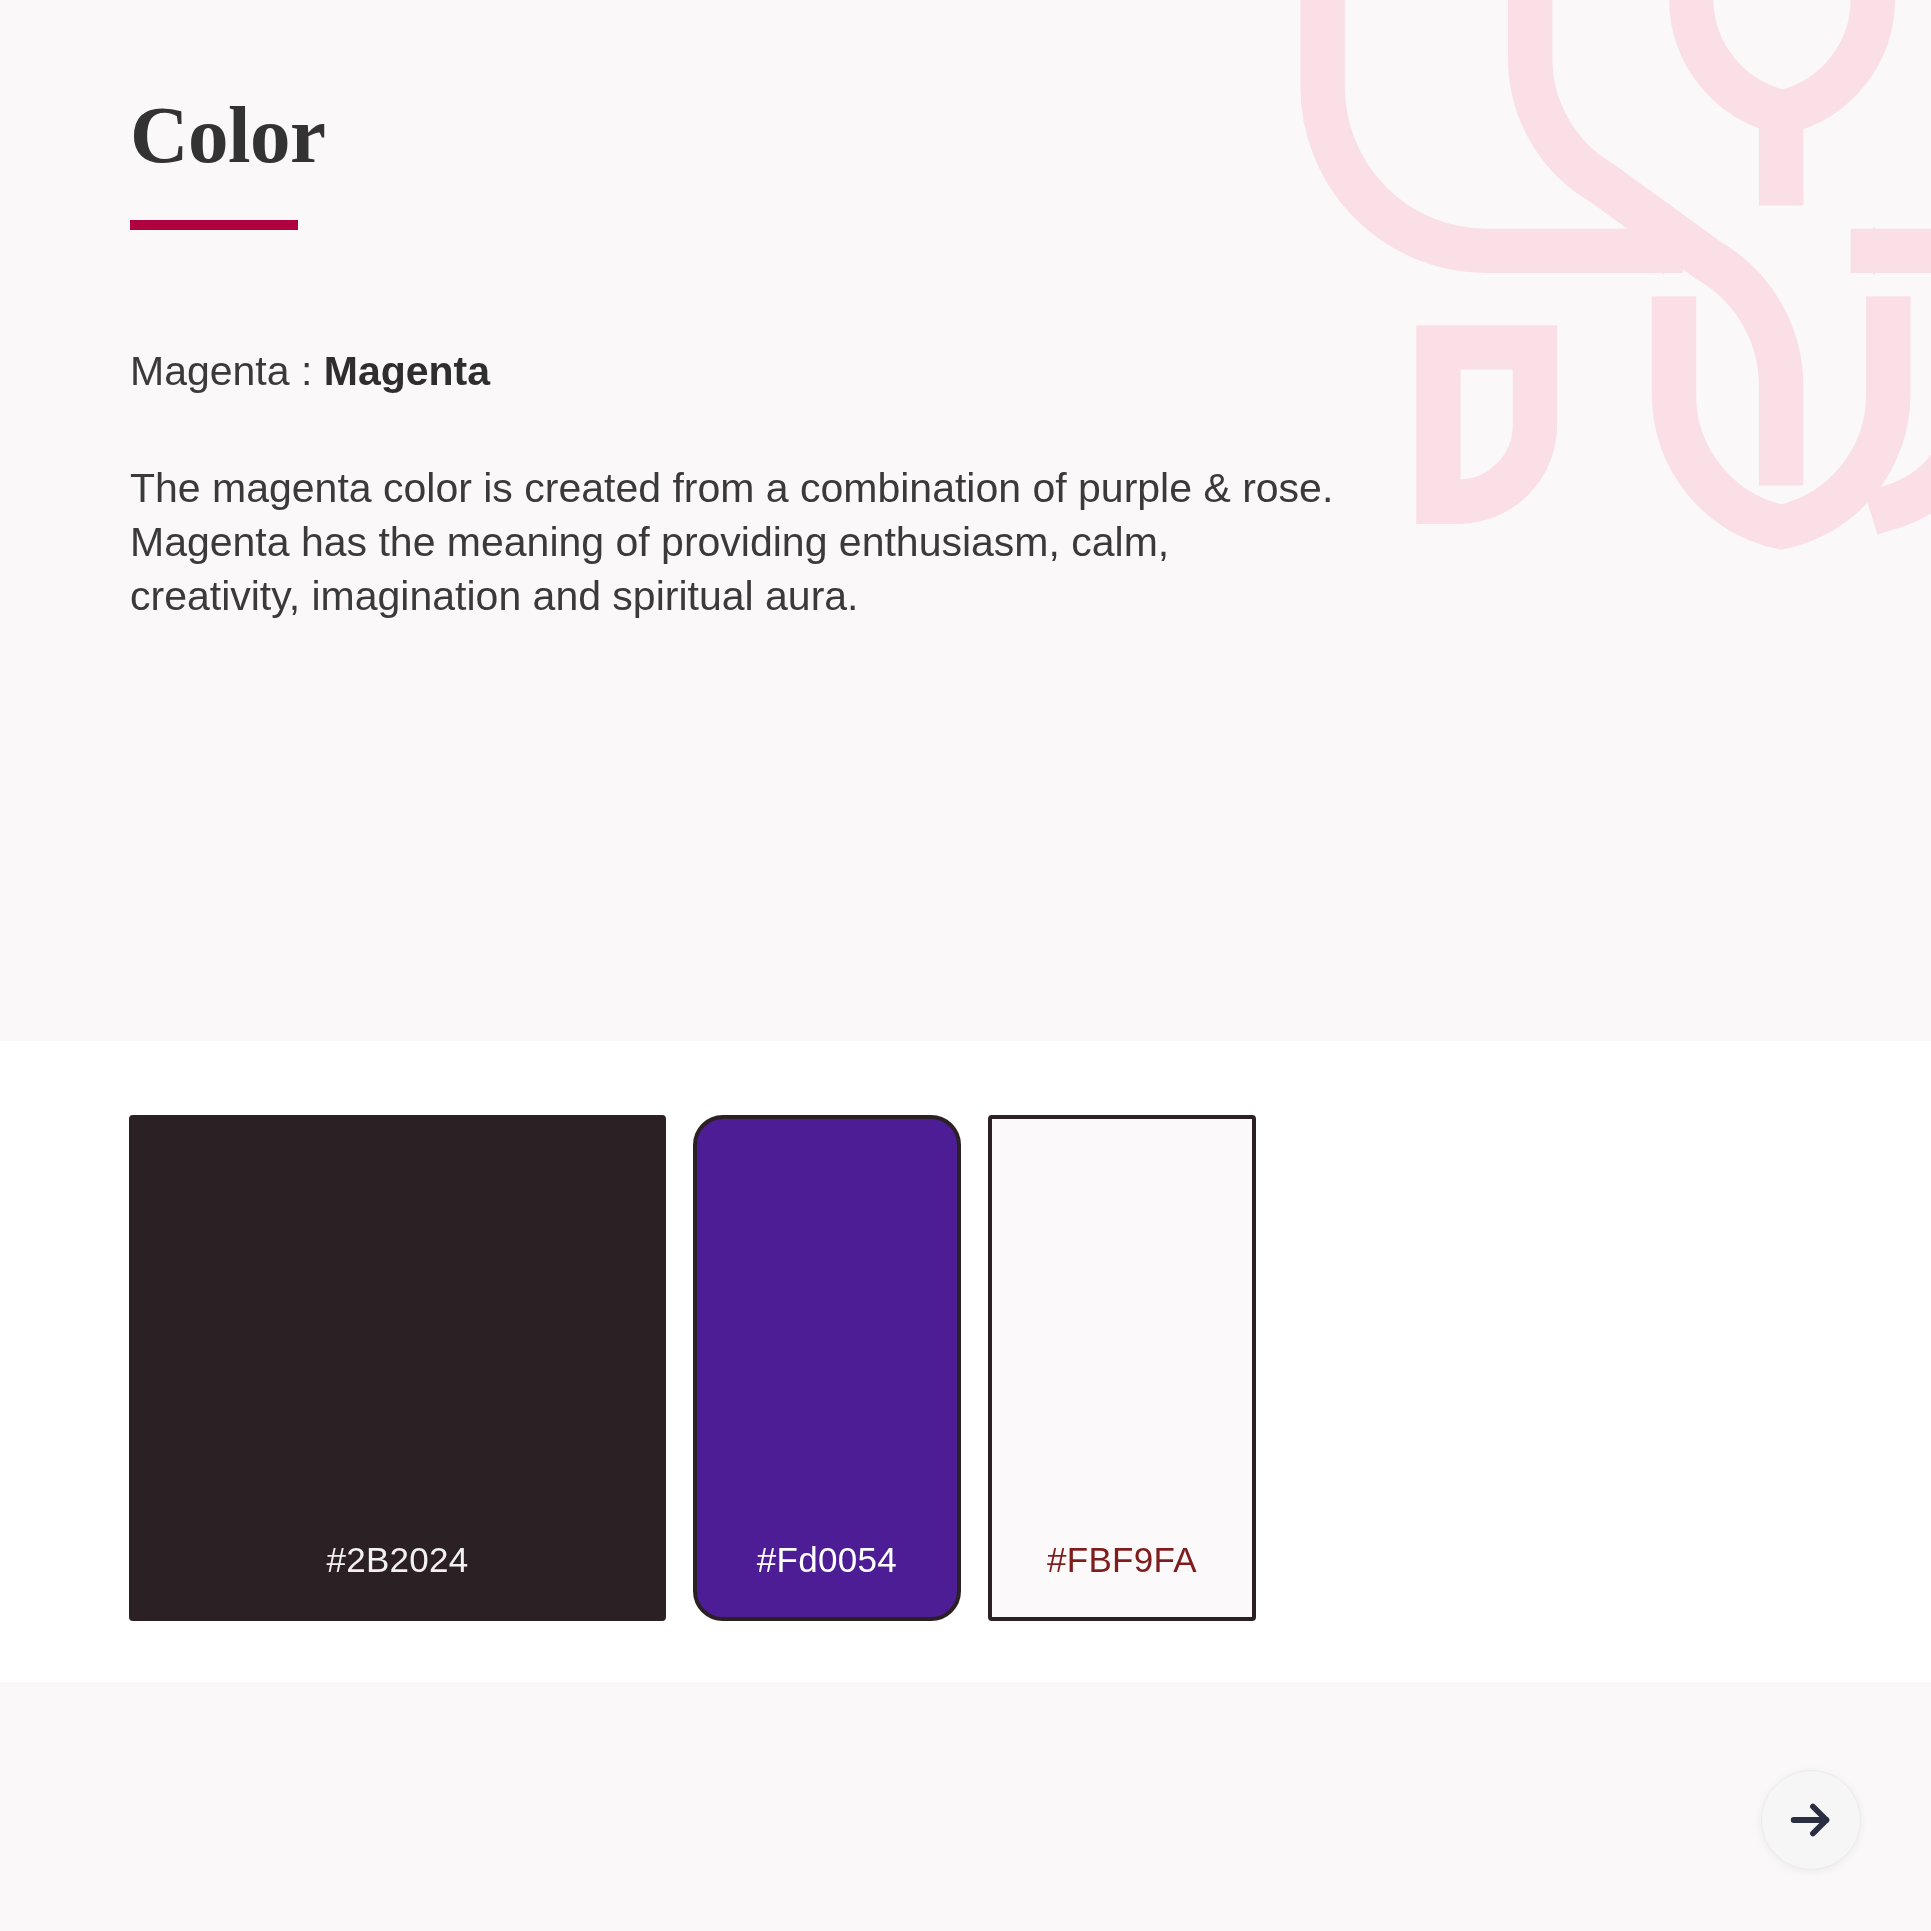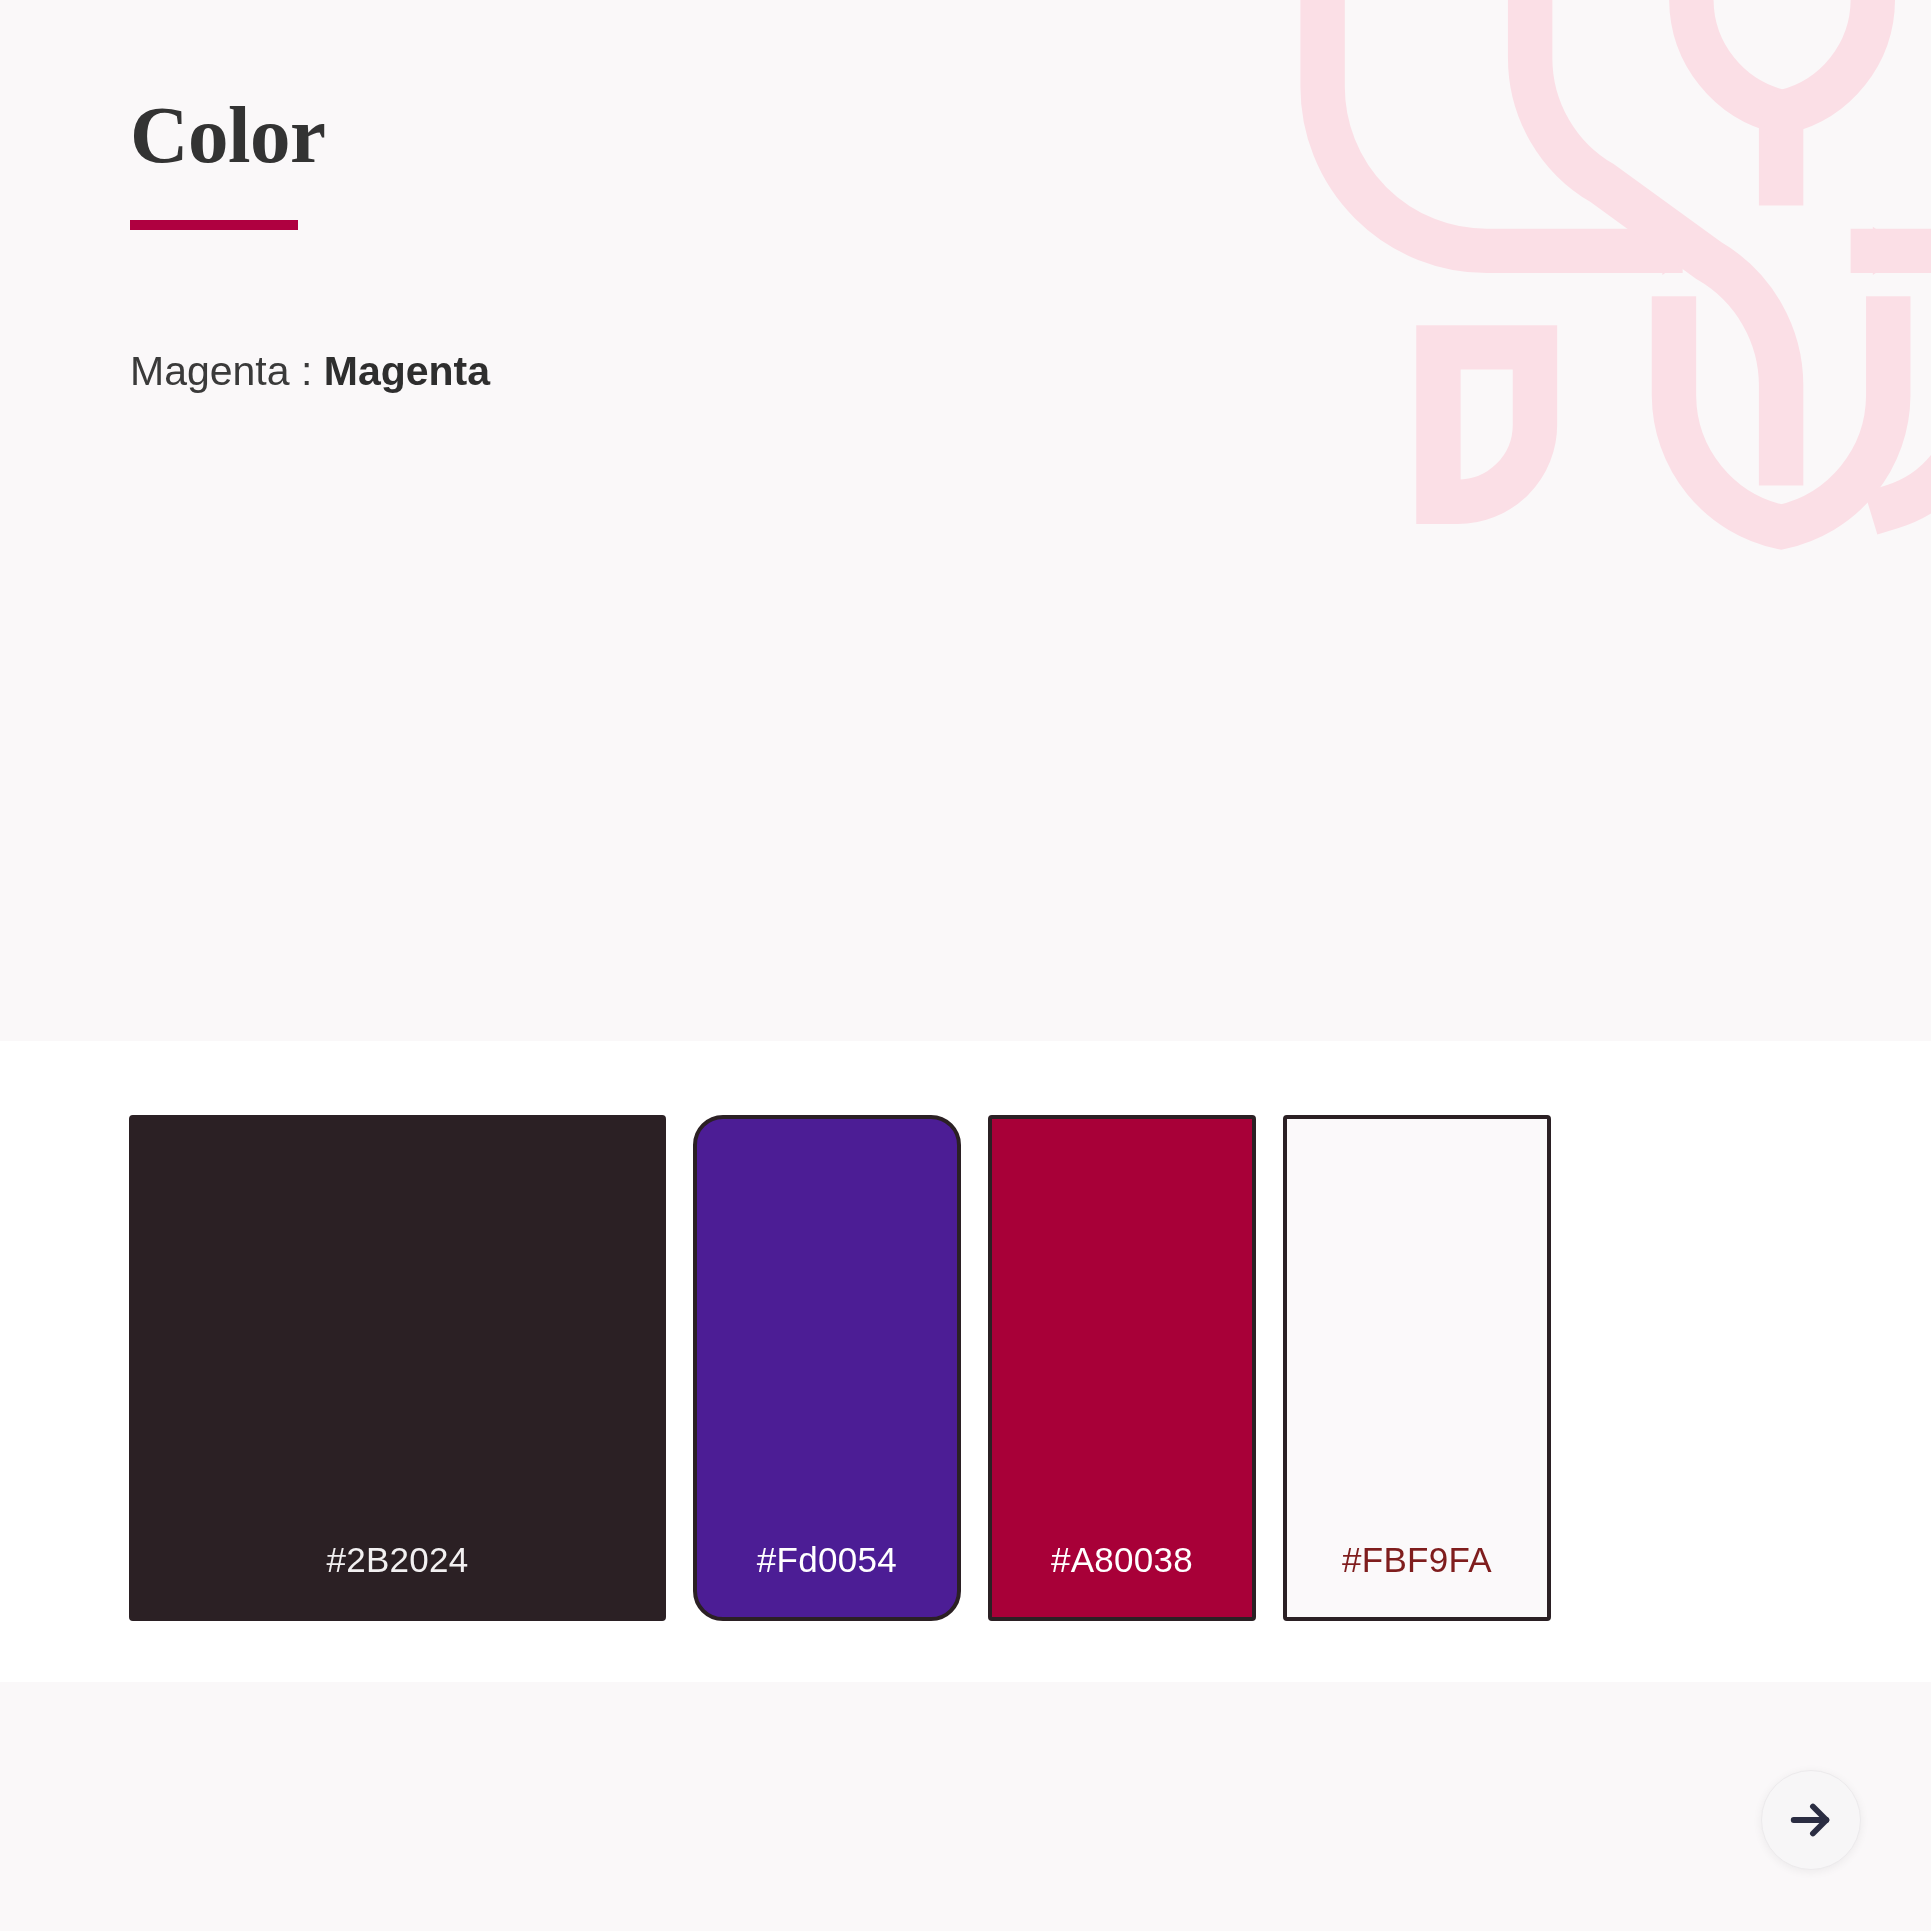--- a/index.html
+++ b/index.html
@@ -183,37 +183,35 @@
         <path d="M422 295 L458 320 L422 345 Z"></path>
       </g>
     </svg>
 
     <div class="hero-content">
       <h1 class="page-title">Color</h1>
       <div class="title-rule"></div>
 
       <p class="colour-line"><span>Magenta : </span><span class="value">Magenta</span></p>
 
+      <p class="description">The magenta color is created from a combination of purple &amp; rose. Magenta has the meaning of providing enthusiasm, calm, creativity, imagination and spiritual aura.</p>
     </div>
   </section>
 
   <section class="swatch-section">
     <div class="swatch-row">
 
       <div class="swatch wide" style="background:#2B2024; border-color:#2B2024;">
         <span class="swatch-label" style="color:#f2f0f1;">#2B2024</span>
       </div>
 
       <div class="swatch slim" style="background:#4c1d95; border-color:#2B2024;border-radius:30px;">
         <span class="swatch-label" style="color:#ffffff;">#Fd0054</span>
       </div>
 
-      <div class="swatch slim" style="background:#A80038; border-color:#2B2024;">
-        <span class="swatch-label" style="color:#ffffff;">#A80038</span>
-      </div>
 
       <div class="swatch slim" style="background:#FBF9FA; border-color:#2B2024;">
         <span class="swatch-label" style="color:#7f1d1d;">#FBF9FA</span>
       </div>
 
     </div>
   </section>
 
   <footer class="footer">
     <div class="next-button">

